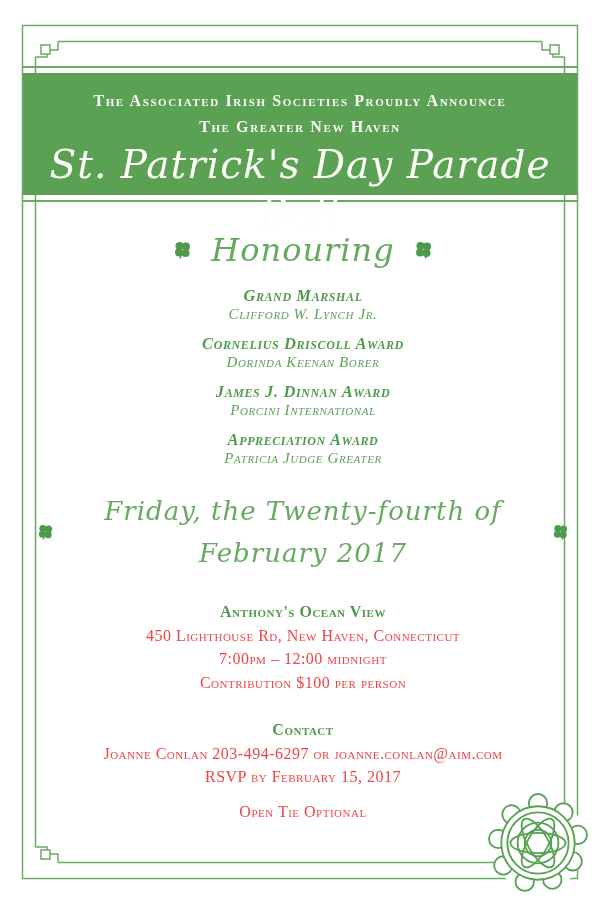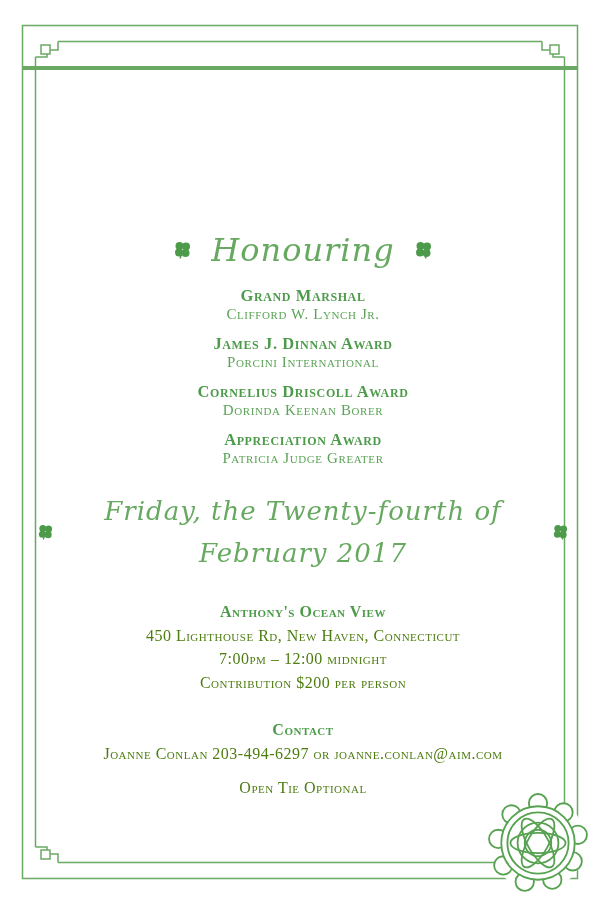--- a/index.html
+++ b/index.html
@@ -27,37 +27,37 @@
   .content{position:absolute;left:38px;right:32px;top:208px;text-align:center;}
   .script{
     font-family:"DejaVu Serif", serif;font-style:italic;color:#67a960;letter-spacing:1px;
   }
   .honouring-row{
     margin-top:20px;display:flex;align-items:center;justify-content:center;gap:20px;
   }
   .honouring-row .script{font-size:32px;line-height:44px;}
   .clover{flex:0 0 auto;}
   .honourees{margin-top:15px;}
-  .honouree{margin-bottom:12px;}
+  .honouree{margin-bottom:12px;font-style:italic;}
   .h-title{
     font-variant-caps:small-caps;font-weight:bold;font-size:16.5px;line-height:18px;
     color:#4d9b4a;letter-spacing:0.6px;
   }
   .h-name{
     font-variant-caps:small-caps;font-size:15px;line-height:17px;
     color:#5ba356;letter-spacing:0.6px;margin-top:1px;
   }
   .date-row{
     margin-top:23px;display:flex;align-items:center;justify-content:center;gap:28px;
   }
   .date-row .script{font-size:26px;line-height:42px;}
   .venue{margin-top:26px;}
   .line{
     font-variant-caps:small-caps;font-size:16px;line-height:23.5px;
-    color:#4d7c0f;letter-spacing:0.5px;white-space:pre-wrap;
+    color:#ef4444;letter-spacing:0.5px;white-space:pre-wrap;
   }
   .bold{font-weight:bold;color:#4d9b4a;}
   .contact{margin-top:24px;}
   .dress{margin-top:11px;}
   .knot{position:absolute;left:487px;top:792px;}
 </style>
 </head>
 <body>
 
 <div class="page">
@@ -74,20 +74,25 @@
     <polyline points="542,41.5 542,50 553,50 553,57 564.5,57" fill="none" stroke="#6aa963" stroke-width="1.5"></polyline>
     <rect x="550" y="45" width="9" height="9" fill="#ffffff" stroke="#6aa963" stroke-width="1.5"></rect>
     <polyline points="35.5,847 47,847 47,854 58,854 58,862.5" fill="none" stroke="#6aa963" stroke-width="1.5"></polyline>
     <rect x="41" y="850" width="9" height="9" fill="#ffffff" stroke="#6aa963" stroke-width="1.5"></rect>
     <polyline points="564.5,847 553,847 553,854 542,854 542,862.5" fill="none" stroke="#6aa963" stroke-width="1.5"></polyline>
     <rect x="550" y="850" width="9" height="9" fill="#ffffff" stroke="#6aa963" stroke-width="1.5"></rect>
   </svg>
 
   <div class="banner-block">
     <div class="rule"></div>
+    <div class="banner">
+      <div class="banner-line">The Associated Irish Societies Proudly Announce</div>
+      <div class="banner-line">The Greater New Haven</div>
+      <div class="banner-title">St. Patrick's Day Parade Ball</div>
+    </div>
     <div class="rule"></div>
   </div>
 
   <div class="content">
 
     <div class="honouring-row">
       <svg class="clover" width="17" height="18" viewBox="0 0 17 18">
         <circle cx="5.5" cy="5" r="4" fill="#4d9b4a"></circle>
         <circle cx="12" cy="5.5" r="4" fill="#4d9b4a"></circle>
         <circle cx="5" cy="11.5" r="4" fill="#4d9b4a"></circle>
@@ -103,26 +108,26 @@
         <path d="M8.5,10 L11,17.5" stroke="#4d9b4a" stroke-width="1.4" fill="none"></path>
       </svg>
     </div>
 
     <div class="honourees">
       <div class="honouree">
         <div class="h-title">Grand Marshal</div>
         <div class="h-name">Clifford W. Lynch Jr.</div>
       </div>
       <div class="honouree">
+        <div class="h-title">Cornelius Driscoll Award</div>
+        <div class="h-name">Dorinda Keenan Borer</div>
+      </div>
+      <div class="honouree">
         <div class="h-title">James J. Dinnan Award</div>
         <div class="h-name">Porcini International</div>
-      </div>
-      <div class="honouree">
-        <div class="h-title">Cornelius Driscoll Award</div>
-        <div class="h-name">Dorinda Keenan Borer</div>
       </div>
       <div class="honouree">
         <div class="h-title">Appreciation Award</div>
         <div class="h-name">Patricia Judge Greater</div>
       </div>
     </div>
 
     <div class="date-row">
       <svg class="clover" width="15" height="16" viewBox="0 0 17 18">
         <circle cx="5.5" cy="5" r="4" fill="#4d9b4a"></circle>
@@ -138,26 +143,27 @@
         <circle cx="5" cy="11.5" r="4" fill="#4d9b4a"></circle>
         <circle cx="11.5" cy="12" r="4" fill="#4d9b4a"></circle>
         <path d="M8.5,10 L11,17.5" stroke="#4d9b4a" stroke-width="1.4" fill="none"></path>
       </svg>
     </div>
 
     <div class="venue">
       <div class="line bold">Anthony's Ocean View</div>
       <div class="line">450 Lighthouse Rd, New Haven, Connecticut</div>
       <div class="line">7:00pm – 12:00 midnight</div>
-      <div class="line">Contribution $200 per person</div>
+      <div class="line">Contribution $100 per person</div>
     </div>
 
     <div class="contact">
       <div class="line bold">Contact</div>
       <div class="line">Joanne Conlan 203-494-6297 or joanne.conlan@aim.com</div>
+      <div class="line">RSVP by February 15, 2017</div>
     </div>
 
     <div class="dress">
       <div class="line">Open Tie Optional</div>
     </div>
 
   </div>
 
   <svg class="knot" width="102" height="102" viewBox="0 0 100 100">
     <circle cx="50" cy="50" r="47" fill="#ffffff" stroke="none"></circle>

